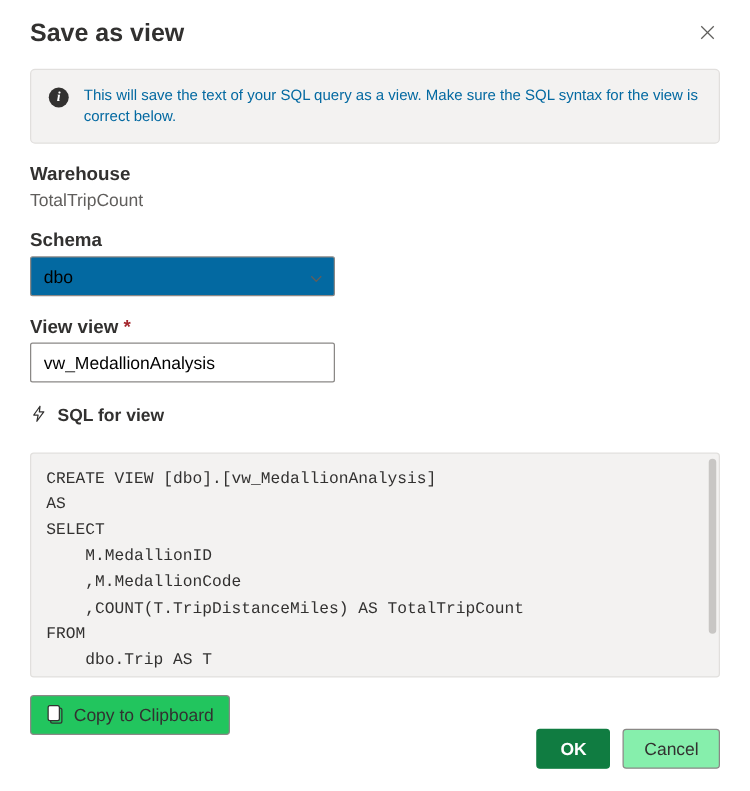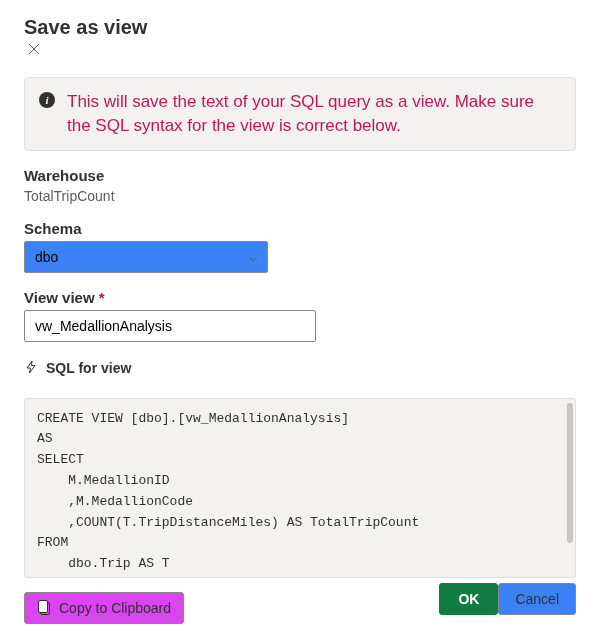--- a/index.html
+++ b/index.html
@@ -15,21 +15,20 @@
       height: 633px;
       padding: 16px 24px 18px 24px;
       position: relative;
       background: #fff;
     }
     .dialog-header {
       display: flex;
       justify-content: space-between;
       align-items: flex-start;
       margin-bottom: 16px;
-      flex-direction: column;
     }
     .dialog-title {
       font-size: 20px;
       font-weight: 600;
       color: #323130;
     }
     .close-btn {
       background: none;
       border: none;
       cursor: pointer;
@@ -59,22 +58,22 @@
       color: #fff;
       display: flex;
       align-items: center;
       justify-content: center;
       font-size: 11px;
       font-weight: 700;
       font-style: italic;
       font-family: Georgia, serif;
     }
     .info-text {
-      color: #be185d;
-      font-size: 17px;
+      color: #0369a1;
+      font-size: 12px;
       line-height: 1.4;
     }
     .field-label {
       font-weight: 600;
       font-size: 15px;
       margin-bottom: 4px;
       color: #323130;
     }
     .field-value {
       color: #605e5c;
@@ -90,35 +89,35 @@
       margin-bottom: 16px;
     }
     .select-input {
       width: 100%;
       height: 32px;
       border: 1px solid #8a8886;
       border-radius: 2px;
       padding: 0 28px 0 10px;
       font-size: 14px;
       font-family: inherit;
-      background: #3b82f6;
+      background: #0369a1;
       appearance: none;
       -webkit-appearance: none;
       cursor: pointer;
     }
     .chevron {
       position: absolute;
       right: 10px;
       top: 50%;
       transform: translateY(-50%);
       pointer-events: none;
       color: #605e5c;
     }
     .text-input {
-      width: 292px;
+      width: 244px;
       height: 32px;
       border: 1px solid #8a8886;
       border-radius: 2px;
       padding: 0 10px;
       font-size: 14px;
       font-family: inherit;
       margin-bottom: 18px;
     }
     .sql-header {
       display: flex;
@@ -158,47 +157,48 @@
       width: 6px;
       height: 140px;
       background: #c8c6c4;
       border-radius: 3px;
     }
     .copy-btn {
       display: inline-flex;
       align-items: center;
       gap: 8px;
       border: 1px solid #8a8886;
-      background: #d946ef;
+      background: #22c55e;
       border-radius: 3px;
       padding: 7px 12px;
       font-size: 14px;
       font-family: inherit;
       cursor: pointer;
       color: #323130;
     }
     .footer {
       position: absolute;
       bottom: 18px;
       right: 24px;
       display: flex;
+      gap: 10px;
     }
     .btn-primary {
       background: #107c41;
       color: #fff;
       border: 1px solid #107c41;
       border-radius: 3px;
       padding: 7px 18px;
       font-size: 14px;
       font-weight: 600;
       font-family: inherit;
       cursor: pointer;
     }
     .btn-secondary {
-      background: #3b82f6;
+      background: #86efac;
       color: #323130;
       border: 1px solid #8a8886;
       border-radius: 3px;
       padding: 7px 16px;
       font-size: 14px;
       font-family: inherit;
       cursor: pointer;
     }
   </style>
 </head>

